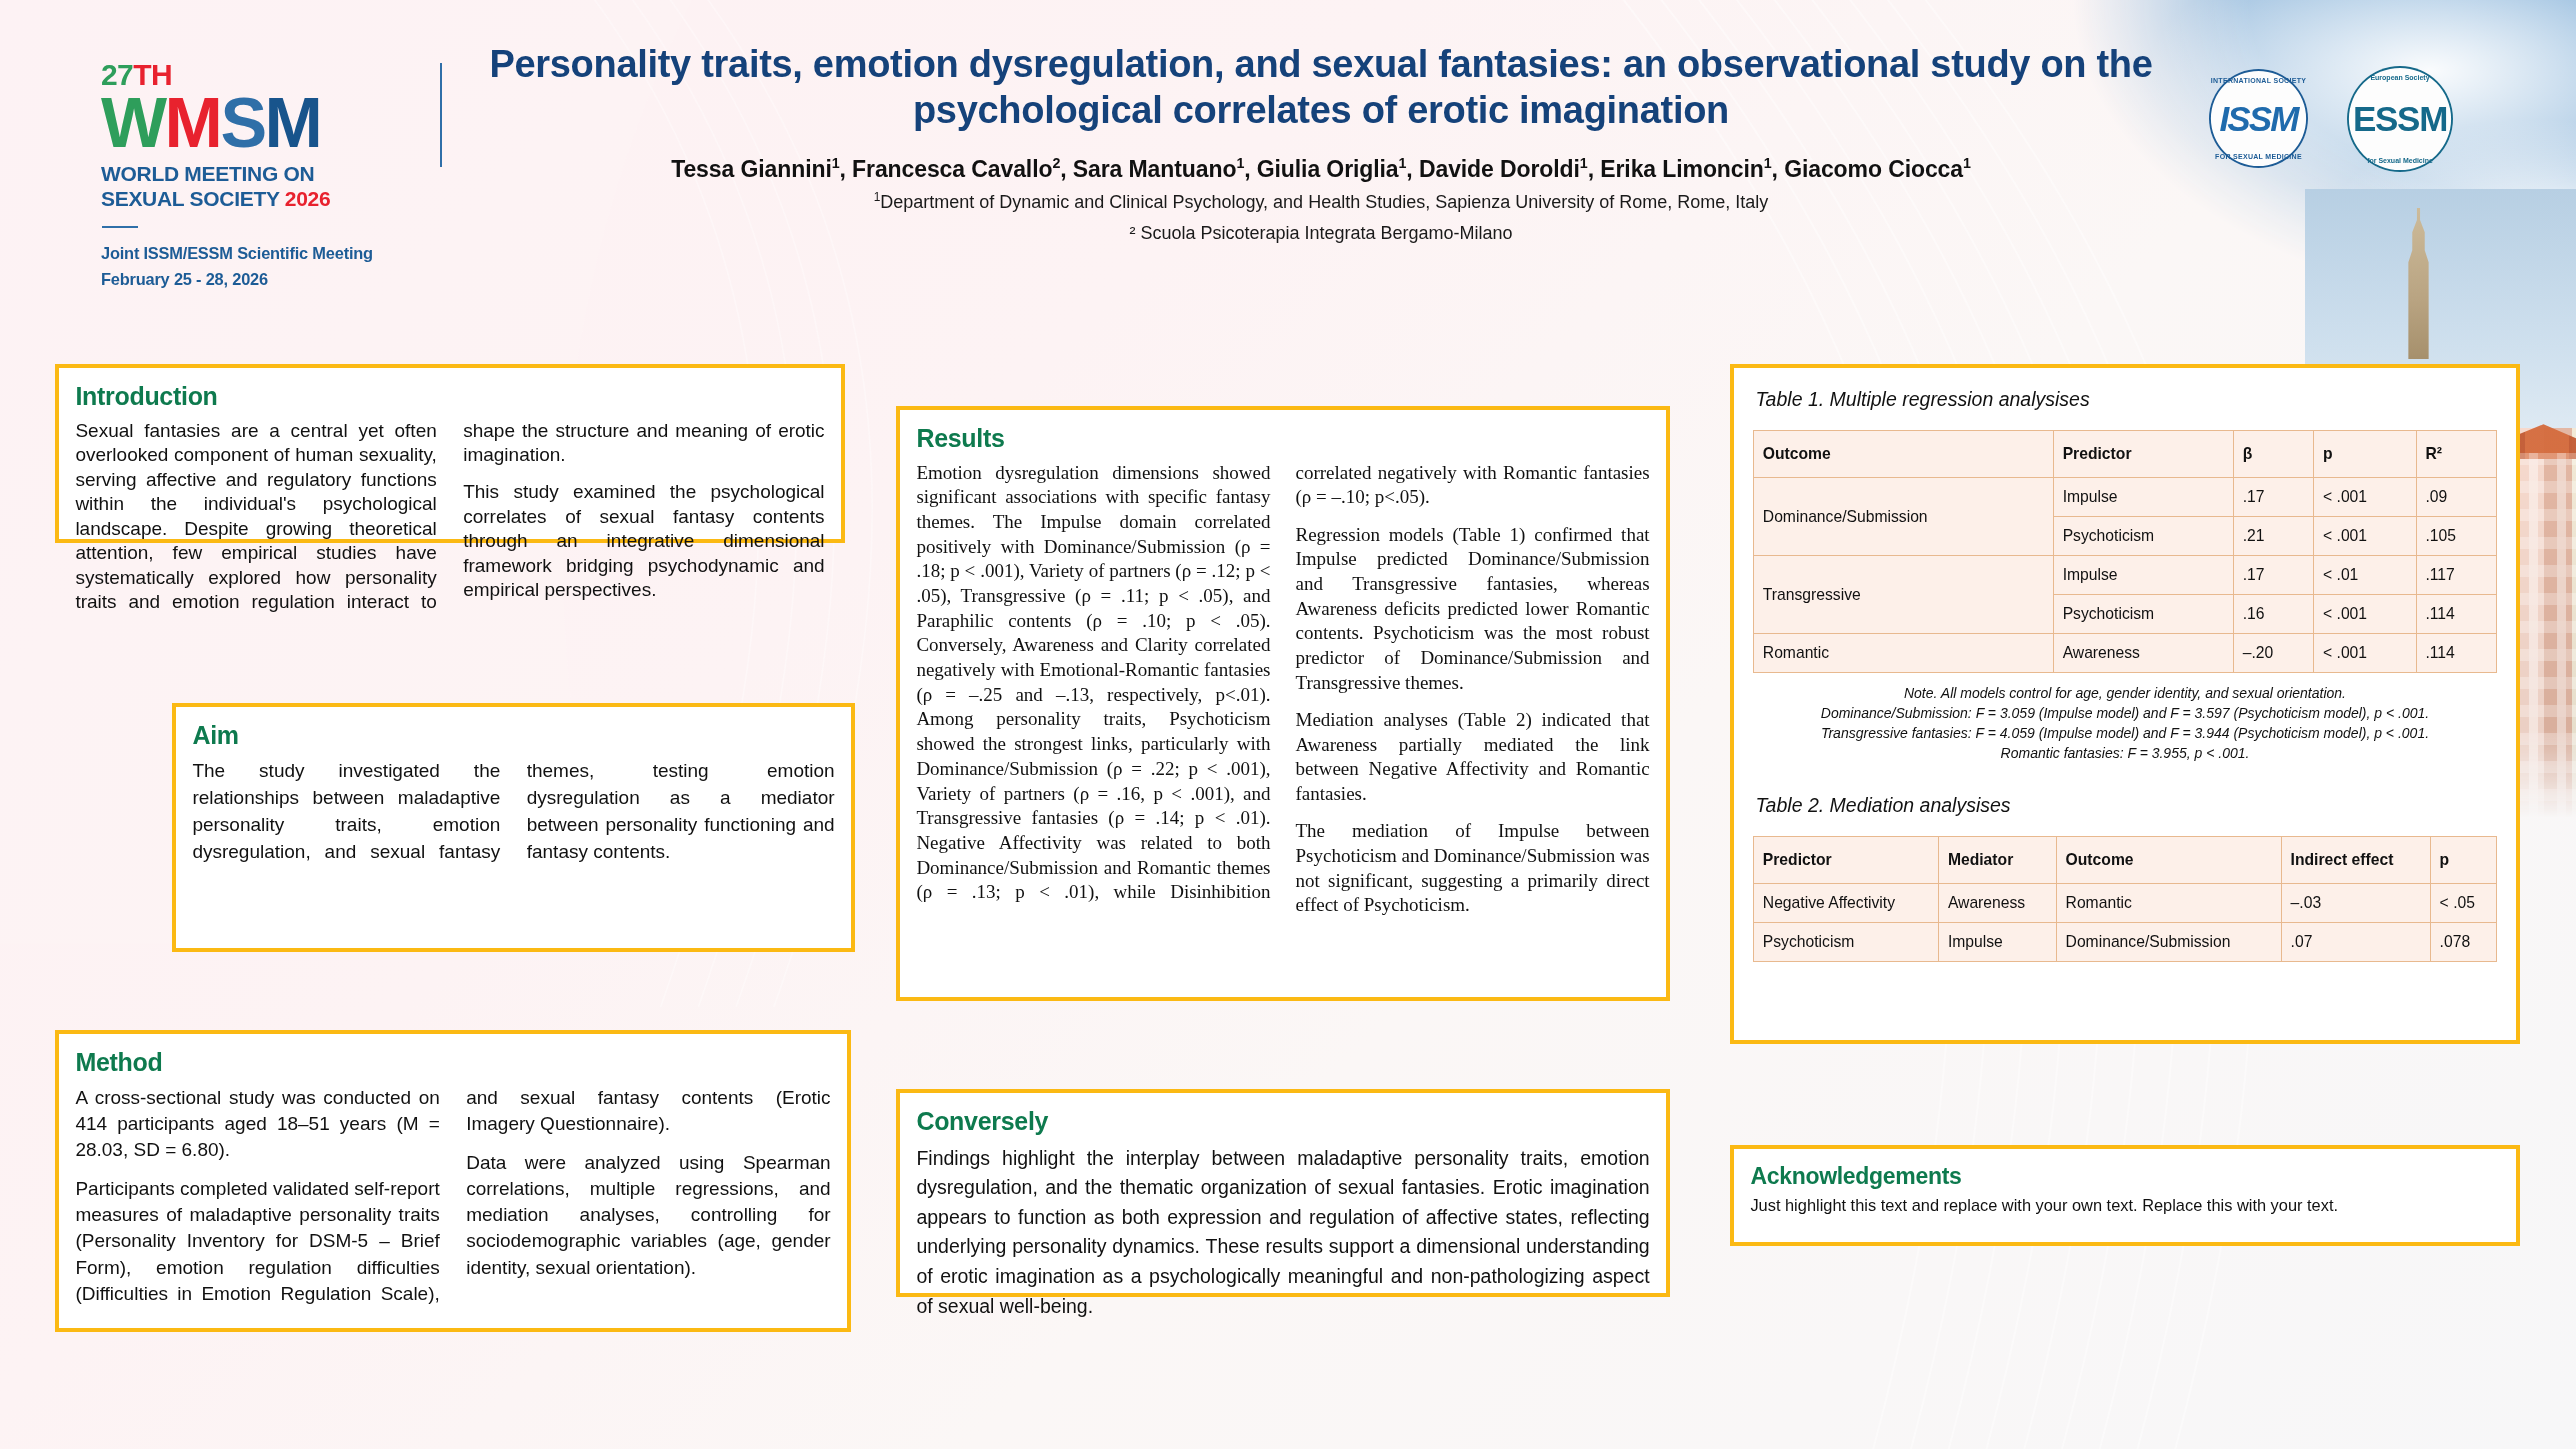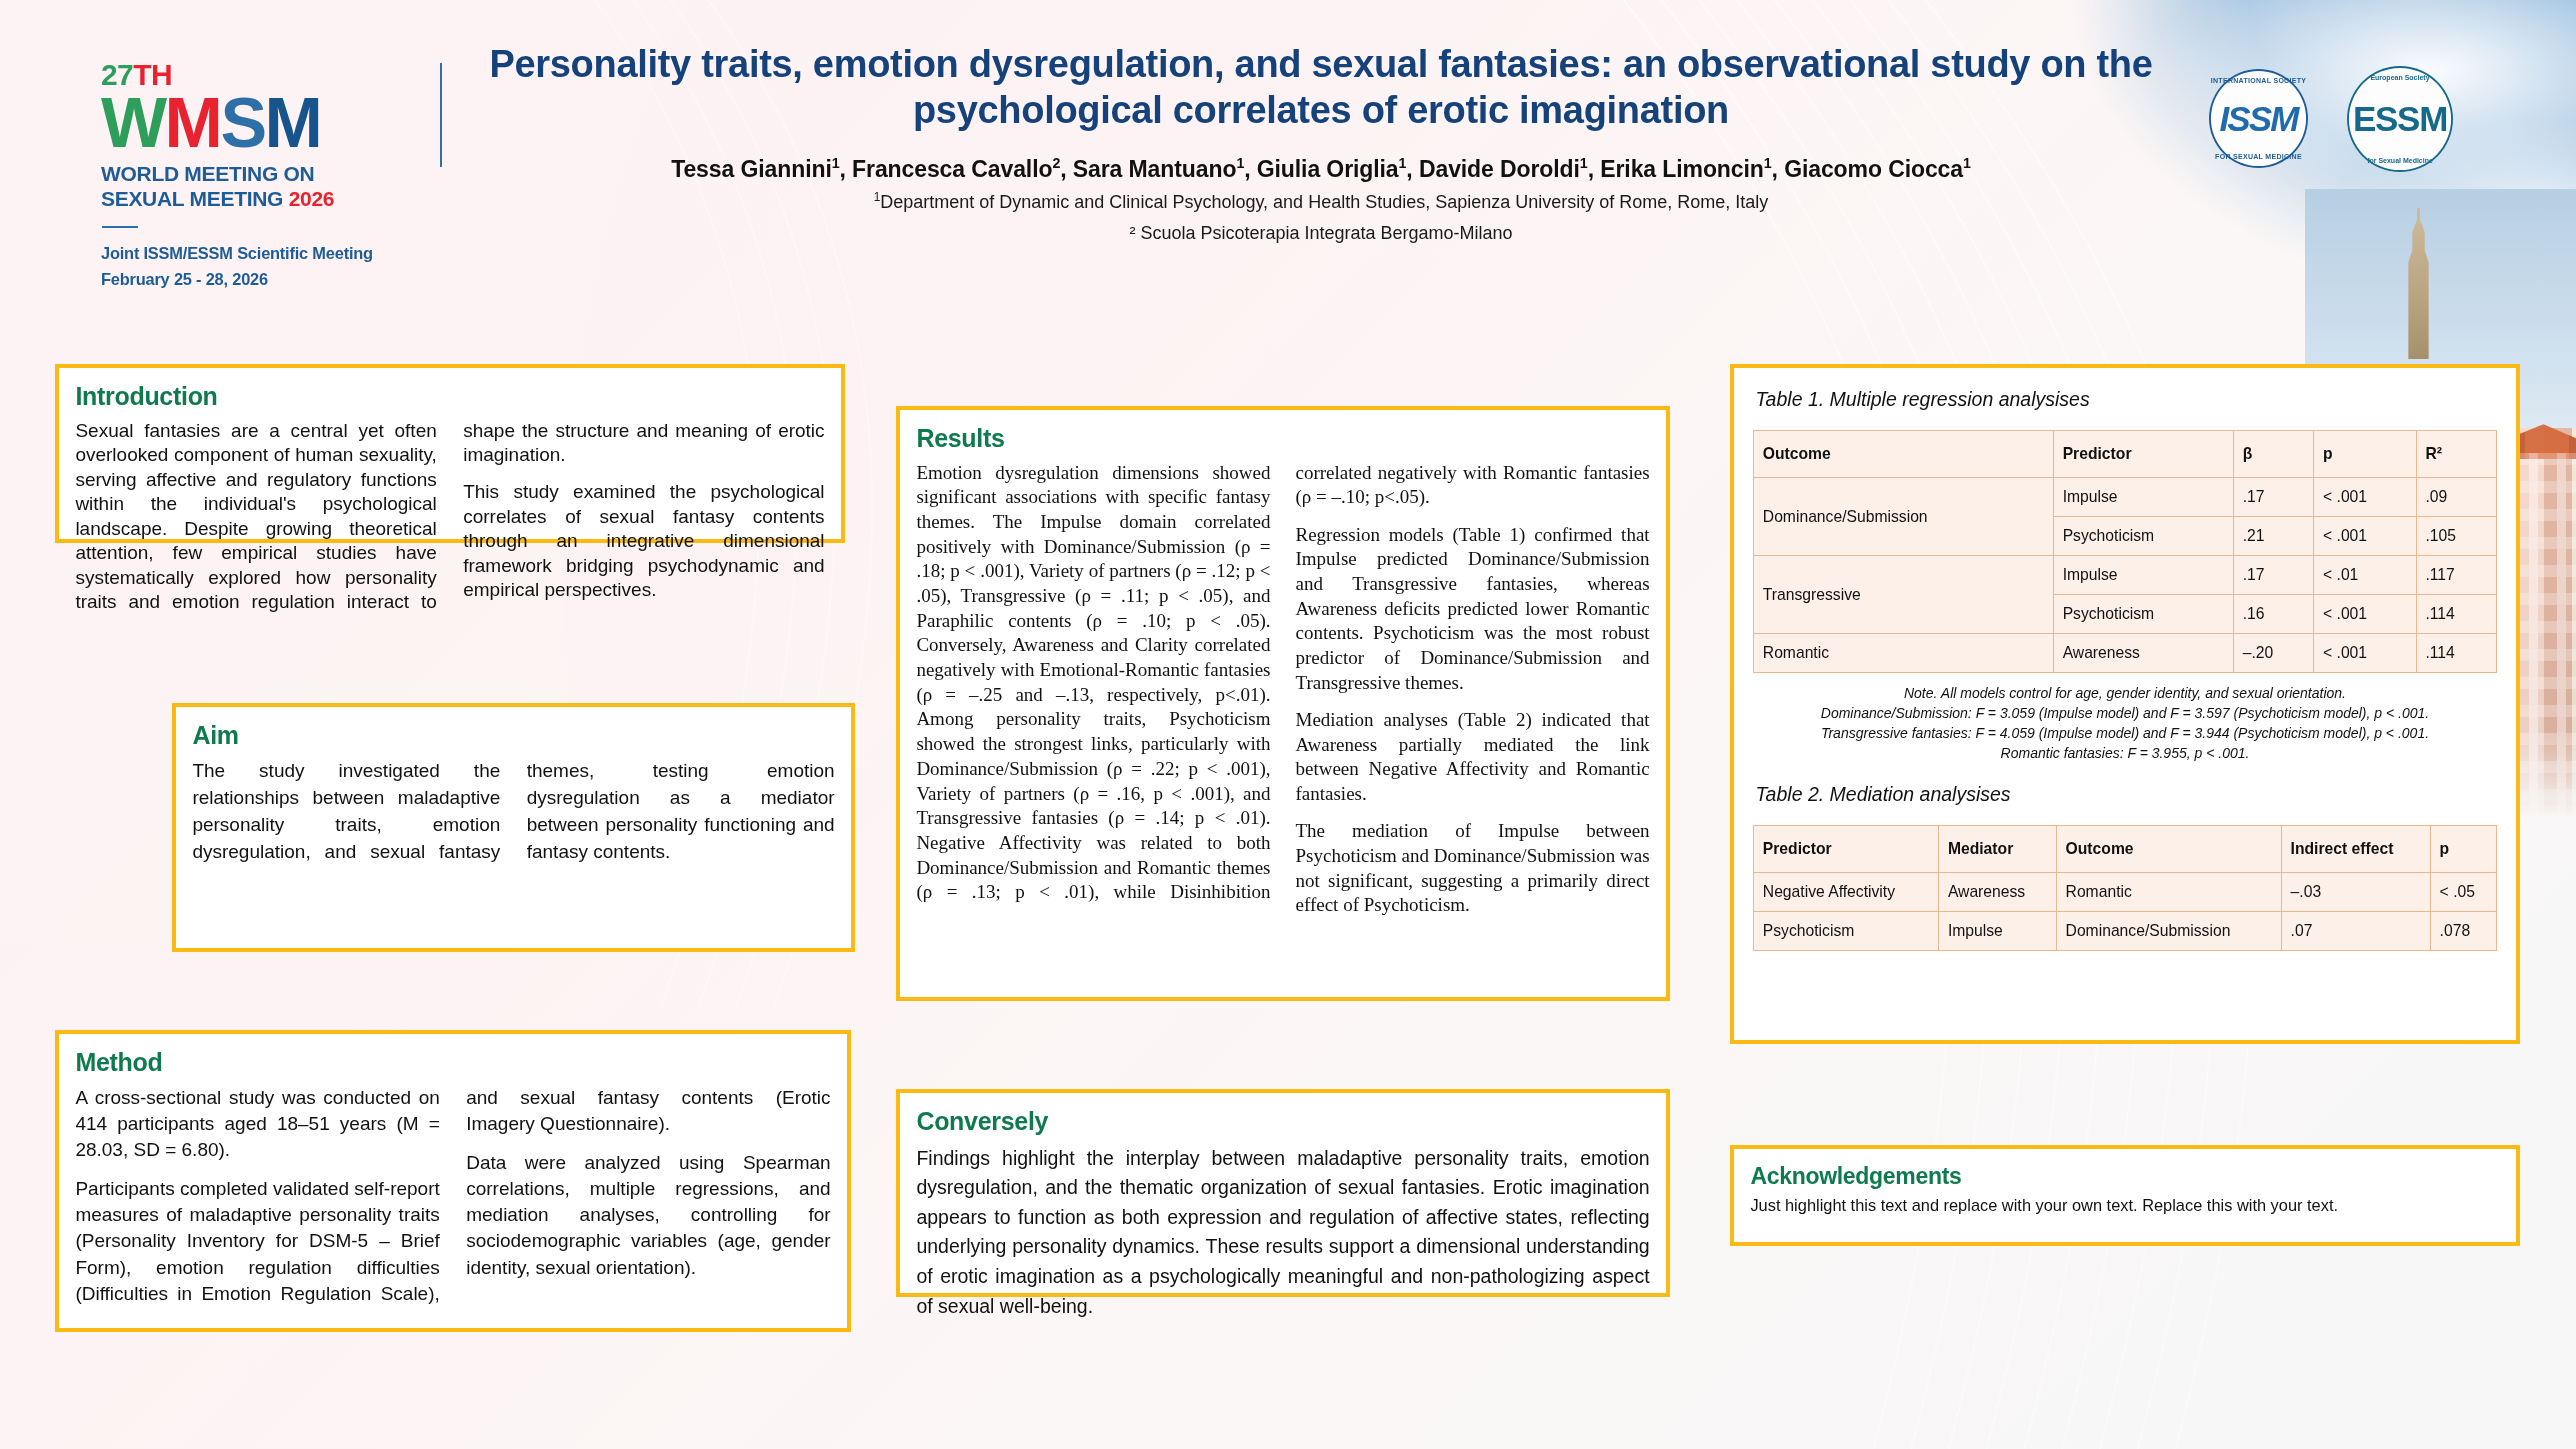--- a/index.html
+++ b/index.html
@@ -188,21 +188,21 @@
     text-align:left;
     vertical-align:middle;
   }
   table.poster th { font-weight:bold; height:47px; }
   table.poster td { height:39px; }
   .tbl-note {
     font-style:italic; font-size:14px; line-height:1.42; color:#111;
     margin-top:11.3px;
     text-align:center;
   }
-  #table2-wrap { margin-top:19px; }
+  #table2-wrap { margin-top:30px; }
   #ack-text { font-size:16.4px; color:#111; }
   #box-ack .box-title { font-size:23px; margin-bottom:6.3px; }
 </style>
 </head>
 <body>
 
 <div id="bg-base"></div>
 <svg id="bg-swoosh" viewBox="0 0 4094 2303" preserveAspectRatio="none">
   <g fill="none" stroke="#ffffff" stroke-width="3" opacity=".75">
     <path d="M2500,-100 C3000,500 3300,1200 2950,2400"></path>
@@ -233,21 +233,21 @@
   <div class="windows"></div>
 </div>
 
 <div id="header">
 
   <div id="wmsm-logo">
     <div class="logo-27th"><span class="n">27</span><span class="th">TH</span></div>
     <div class="logo-wmsm"><span class="w">W</span><span class="m">M</span><span class="s">S</span><span class="m2">M</span></div>
     <div class="logo-sub">
       <div>WORLD MEETING ON</div>
-      <div><span>SEXUAL MEETING </span><span class="yr">2026</span></div>
+      <div><span>SEXUAL SOCIETY </span><span class="yr">2026</span></div>
     </div>
     <div class="logo-rule"></div>
     <div class="logo-meet">
       <div>Joint ISSM/ESSM Scientific Meeting</div>
       <div>February 25 - 28, 2026</div>
     </div>
   </div>
   <div id="logo-divider"></div>
 
   <div id="title-block">

